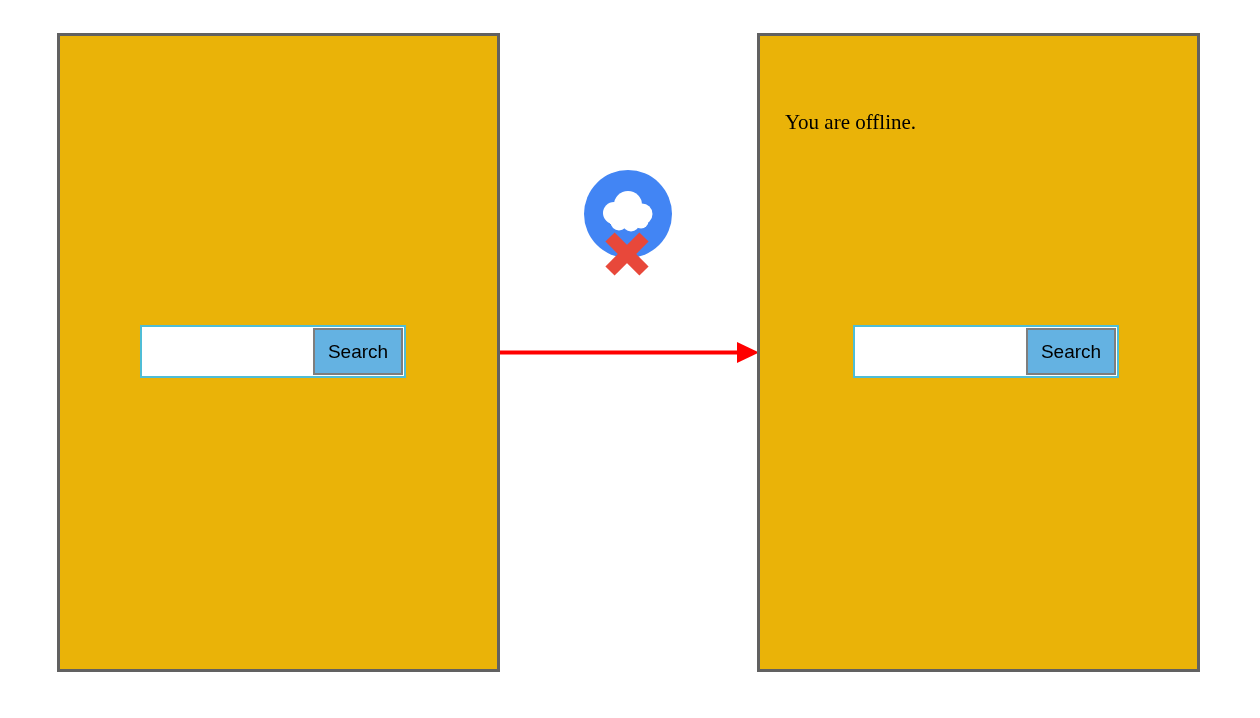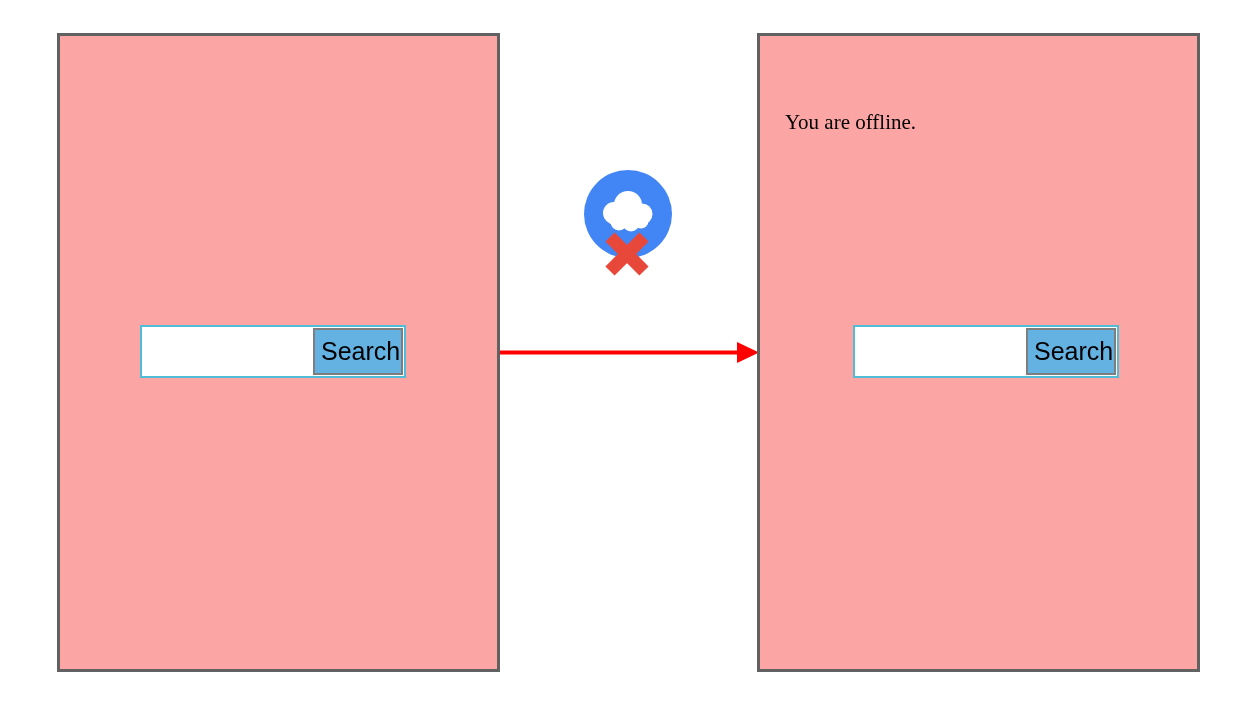--- a/index.html
+++ b/index.html
@@ -10,21 +10,21 @@
     background: #ffffff;
     overflow: hidden;
     font-family: "Liberation Serif", serif;
   }
   .frame {
     position: absolute;
     top: 33px;
     width: 437px;
     height: 633px;
     border: 3px solid #616161;
-    background: #fca5a5;
+    background: #eab308;
   }
   .frame-left  { left: 57px;  }
   .frame-right { left: 757px; }
 
   .text-block {
     position: absolute;
     left: 25px;
     top: 74px;
     width: 404px;
     color: #000000;
@@ -67,21 +67,21 @@
     font-size: 19px;
     background: transparent;
   }
   .search-button {
     width: 90px;
     margin: 1px;
     border: 2px solid #7E7E7E;
     background: #64B2E2;
     color: #000000;
     font-family: "Liberation Sans", sans-serif;
-    font-size: 25px;
+    font-size: 19px;
     cursor: pointer;
   }
 
   .flow-arrow {
     position: absolute;
     left: 498px;
     top: 339px;
   }
   .offline-icon {
     position: absolute;

